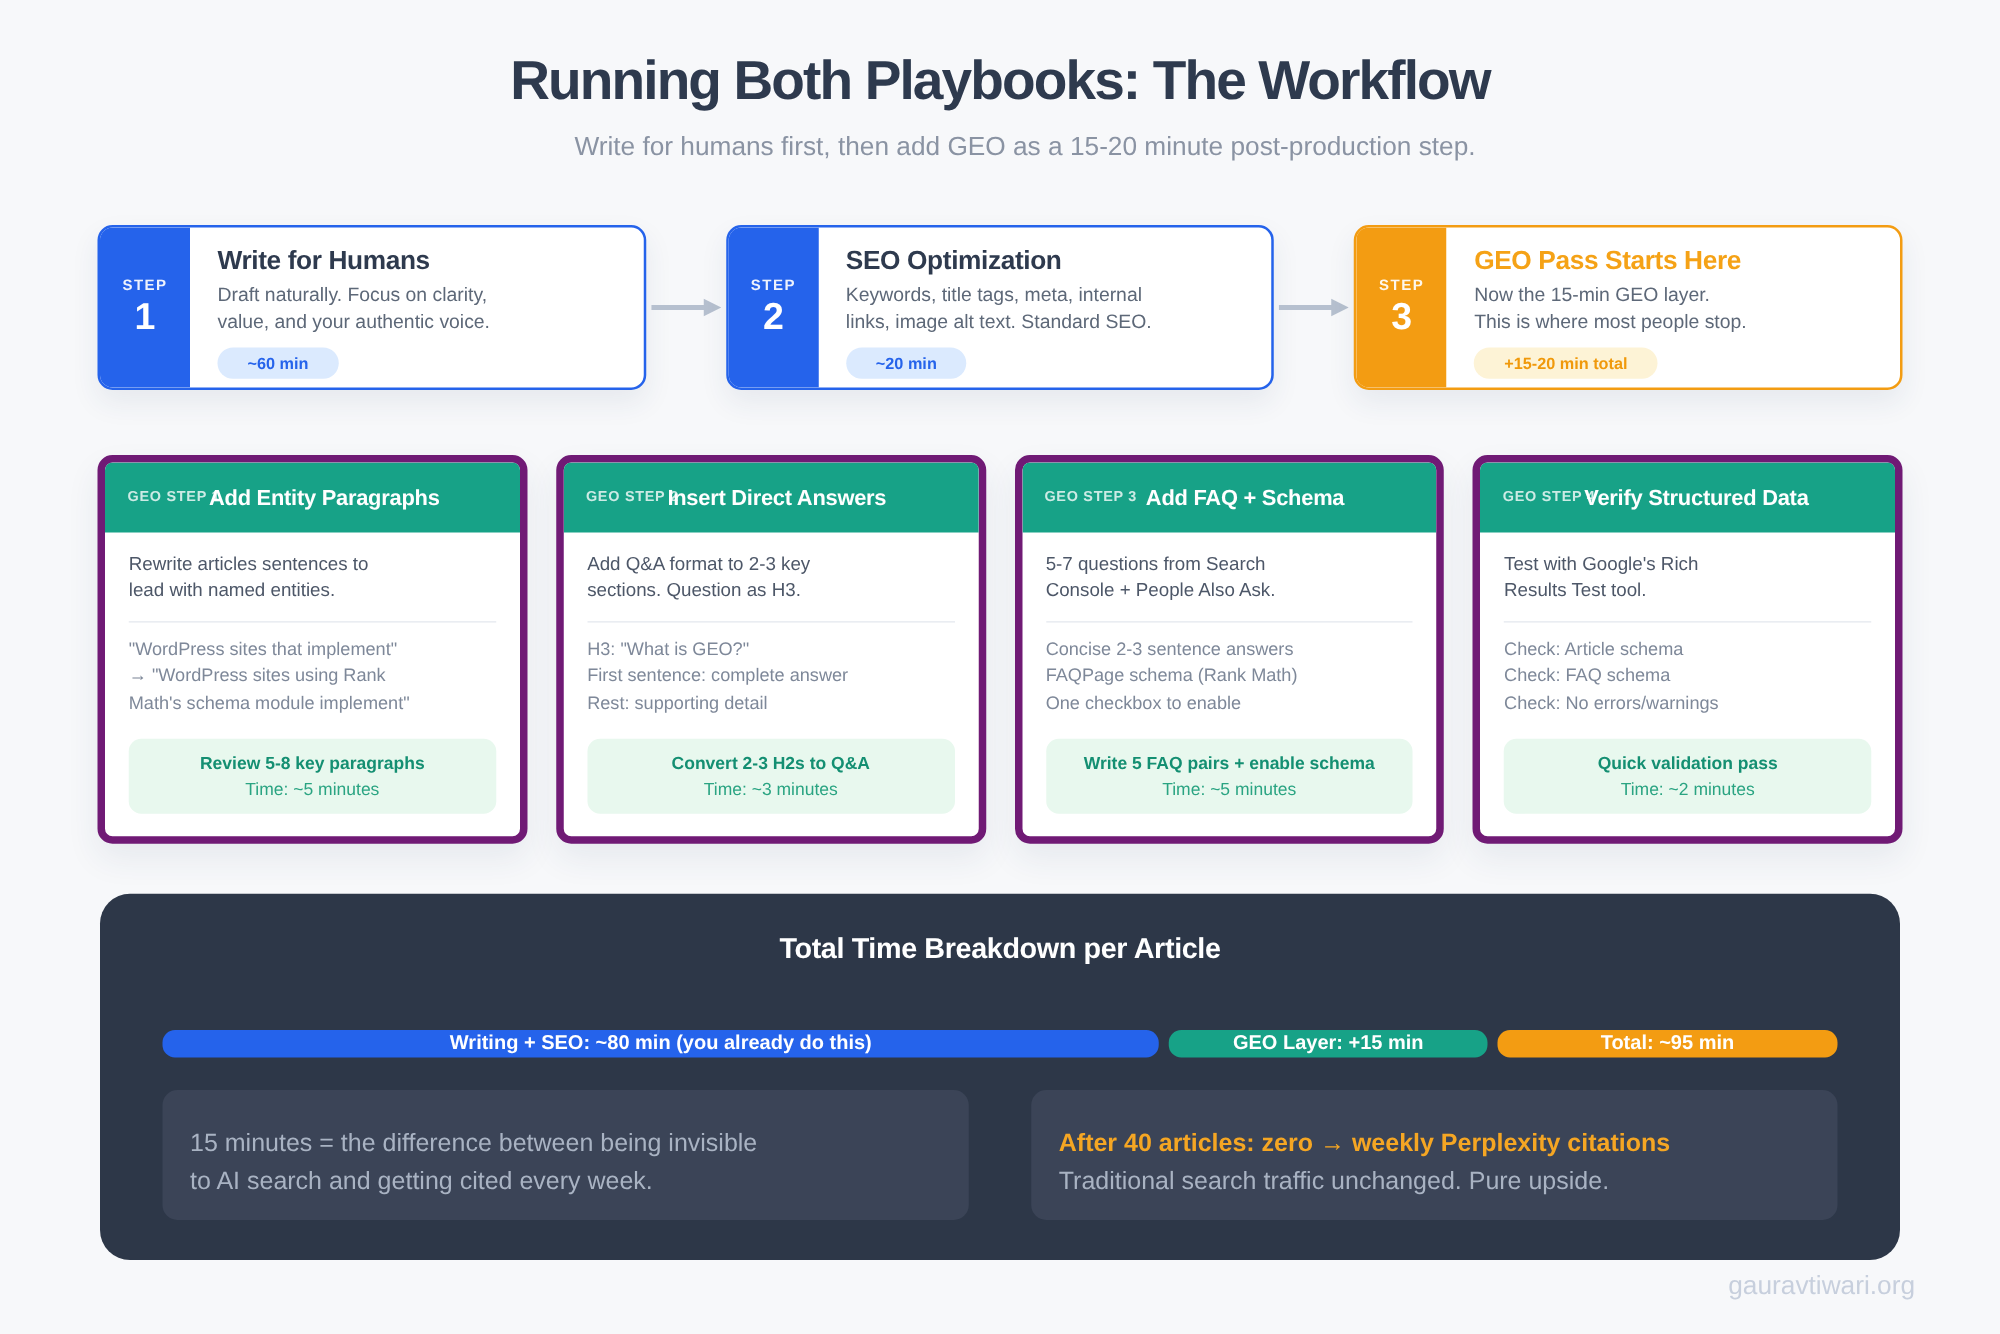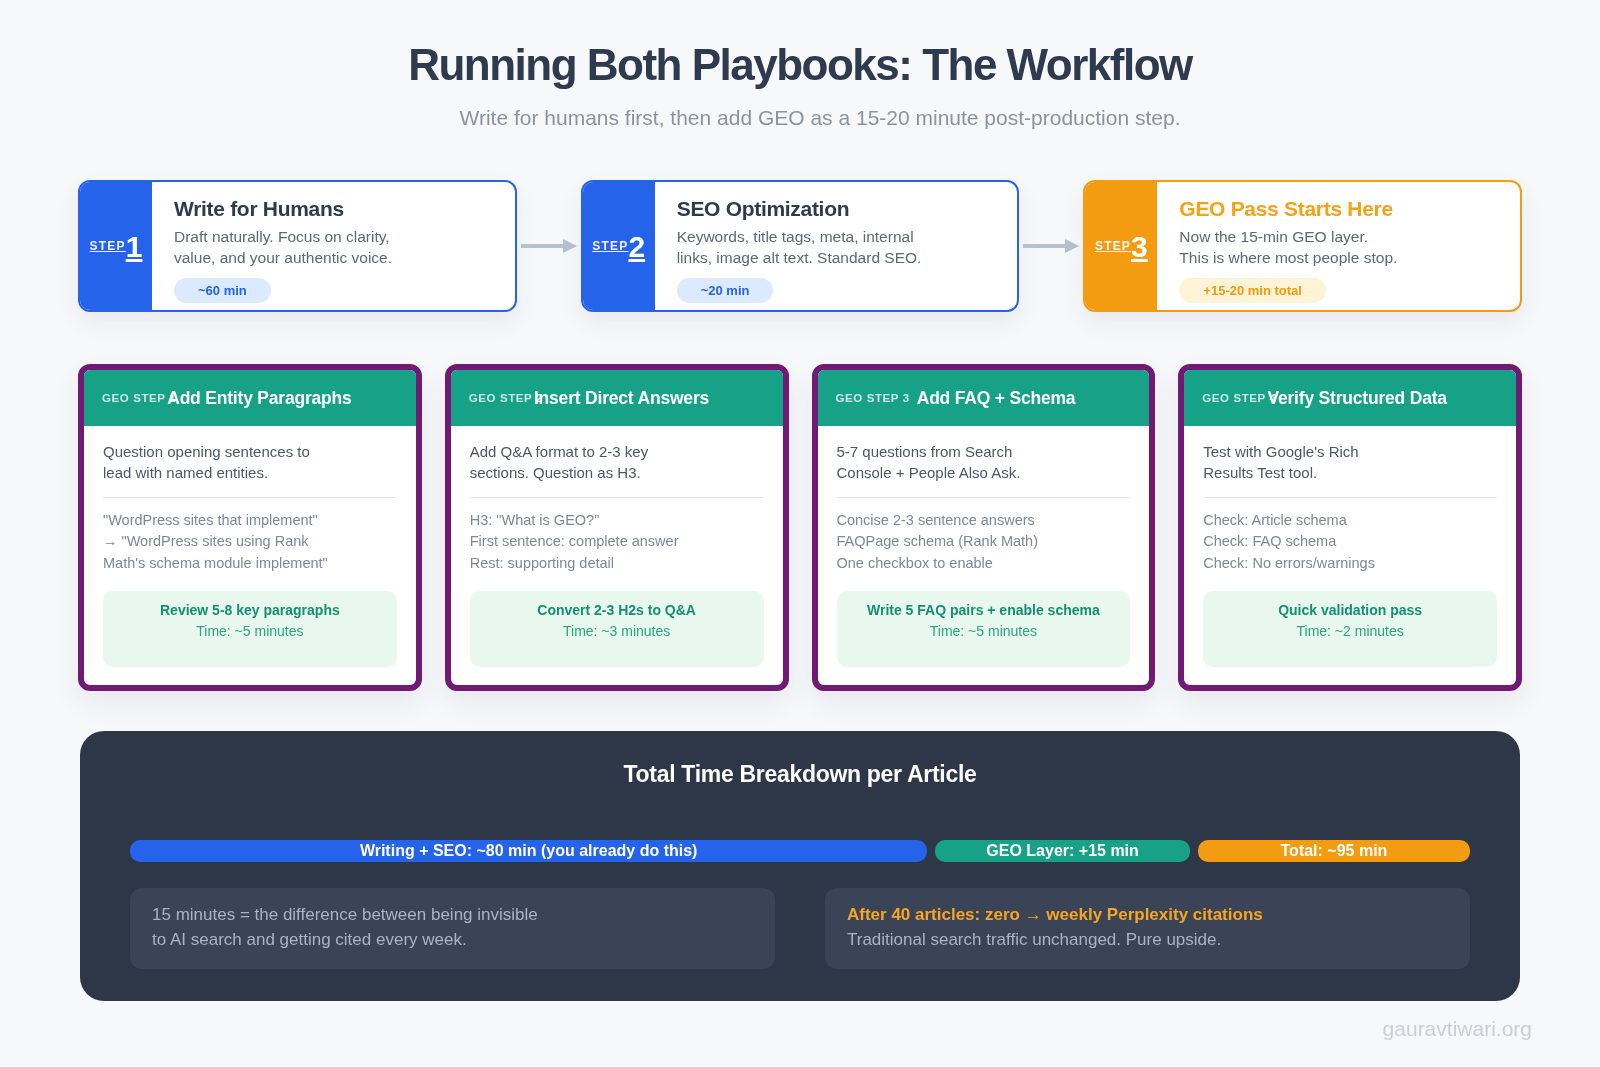--- a/index.html
+++ b/index.html
@@ -22,22 +22,22 @@
   .steps-row {
     margin:50px 78px 0; display:flex; align-items:stretch; height:132px;
   }
   .step-card {
     flex:1 1 0; display:flex; background:#fff; border-radius:12px;
     overflow:hidden; box-shadow:0 10px 22px rgba(40,60,100,.08);
   }
   .step-card.blue { border:2px solid #2563eb; }
   .step-card.orange { border:2px solid #f39c12; }
   .step-side {
-    width:72px; flex:0 0 72px; display:flex; flex-direction:row;
-    align-items:center; justify-content:center; color:#fff;text-decoration:underline;
+    width:72px; flex:0 0 72px; display:flex; flex-direction:column;
+    align-items:center; justify-content:center; color:#fff;
   }
   .blue .step-side { background:#2563eb; }
   .orange .step-side { background:#f39c12; }
   .step-word { font-size:12px; font-weight:600; letter-spacing:1.2px; opacity:.92; }
   .step-num { font-size:30px; font-weight:700; margin-top:2px; }
   .step-body { padding:15px 22px 12px; }
   .step-title { font-size:21px; font-weight:800; letter-spacing:-.3px; color:#2e3a4e; }
   .orange .step-title { color:#f5a216; }
   .step-desc { margin-top:6px; font-size:15.5px; line-height:1.34; color:#5d6878; }
   .pill {
@@ -68,21 +68,21 @@
     position:relative; z-index:2; margin-left:-9px;
     font-size:17.5px; font-weight:800; letter-spacing:-.2px; color:#fff;
   }
   .geo-card:nth-child(3) .geo-title { margin-left:7px; }
   .geo-body { padding:15px 19px 18px; }
   .geo-desc { font-size:15px; line-height:1.42; color:#4d5768; }
   .divider { border:none; border-top:1px solid #e4e8ee; margin:13px 0 12px; }
   .geo-details { font-size:14.5px; line-height:1.48; color:#7e8899; }
   .geo-action {
     margin-top:17px; background:#e8f8ee; border-radius:10px;
-    padding:11px 6px 28px; text-align:center;
+    padding:11px 6px 12px; text-align:center;
   }
   .geo-action-title { font-size:14px; font-weight:700; color:#148f72; }
   .geo-action-time { margin-top:5px; font-size:14px; color:#2aa482; }
 
   
   .breakdown {
     margin:40px 80px 0; background:#2d3748; border-radius:24px;
     padding:30px 50px 32px;
   }
   .breakdown h2 {
@@ -91,22 +91,22 @@
   .bar-row { margin-top:28px; display:flex; gap:8px; height:46px; }
   .seg {
     display:flex; align-items:center; justify-content:center;
     border-radius:10px; color:#fff; font-size:16px; font-weight:700;margin-top:24px;
   }
   .seg.s-blue { flex:0 0 59.5%; background:#2563eb; }
   .seg.s-green { flex:0 0 19%; background:#17a287; }
   .seg.s-orange { flex:1 1 auto; background:#f39c12; }
   .notes-row { margin-top:26px; display:flex; gap:50px; }
   .note {
-    flex:1 1 0; background:#3b4457; border-radius:12px; padding:14px 22px 16px;
-    font-size:17px; line-height:1.5; color:#a9b3c3;
+    flex:1 1 0; background:#3b4457; border-radius:12px; padding:28px 22px 16px;
+    font-size:20px; line-height:1.5; color:#a9b3c3;
   }
   .note-highlight { color:#f5a623; font-weight:700; }
 
   
   .watermark {
     position:absolute; right:68px; bottom:26px;
     font-size:21px; color:#c7cfdd;
   }
 </style>
 </head>
@@ -184,21 +184,21 @@
 
   <div class="geo-row">
 
     <div class="geo-card">
       <div class="geo-head">
         <span class="geo-label">GEO STEP 1</span>
         <span class="geo-title">Add Entity Paragraphs</span>
       </div>
       <div class="geo-body">
         <div class="geo-desc">
-          <div>Question opening sentences to</div>
+          <div>Rewrite articles sentences to</div>
           <div>lead with named entities.</div>
         </div>
         <hr class="divider">
         <div class="geo-details">
           <div>"WordPress sites that implement"</div>
           <div>→ "WordPress sites using Rank</div>
           <div>Math's schema module implement"</div>
         </div>
         <div class="geo-action">
           <div class="geo-action-title">Review 5-8 key paragraphs</div>

